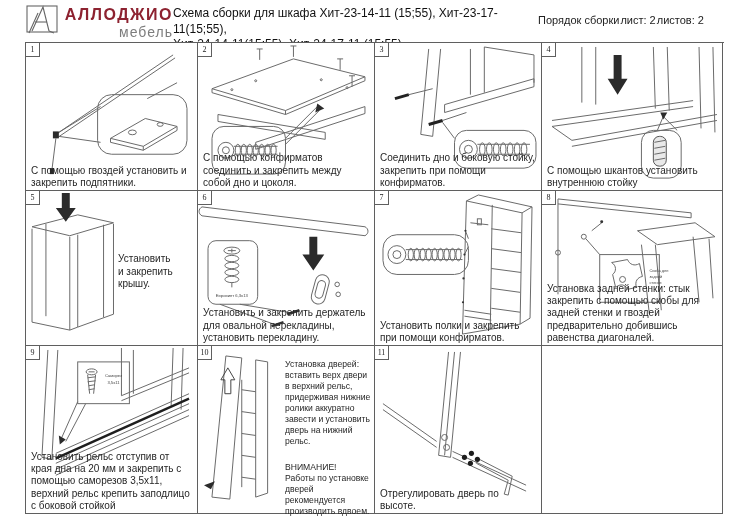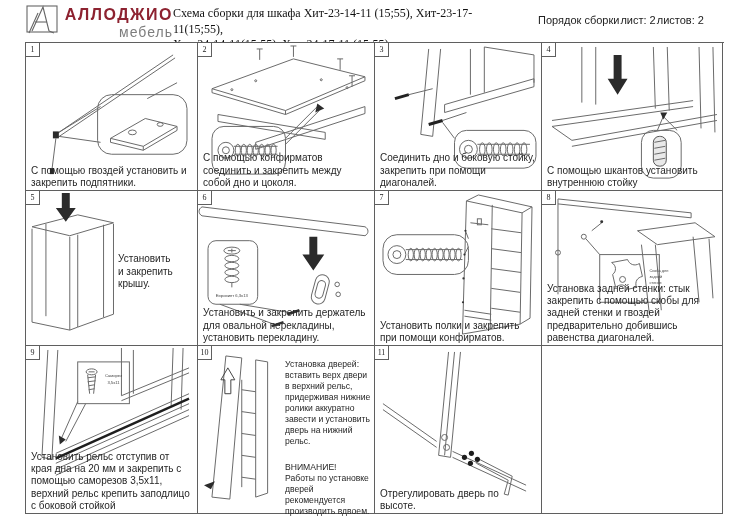--- a/index.html
+++ b/index.html
@@ -4,21 +4,21 @@
 <style>
   html,body{margin:0;padding:0}
   body{width:748px;height:527px;background:#ffffff;position:relative;overflow:hidden;
        font-family:"Liberation Sans",sans-serif;color:#1c1c1c;}
   .abs{position:absolute}
   
   #logo{left:25px;top:4px;width:34px;height:31px}
   #brand{left:63px;top:7px;width:110px;text-align:right}
   #brand .nm{font-weight:bold;font-size:16px;letter-spacing:1.5px;color:#8d2230;line-height:1.0}
   #brand .sub{font-size:14px;color:#7d7d7d;letter-spacing:1px;margin-top:1px}
-  #title{left:173px;top:6px;width:340px;font-family:Liberation Serif, serif;
+  #title{left:173px;top:6px;width:340px;font-family:Liberation Sans, sans-serif;
          font-size:12px;line-height:1.3;color:#111}
   #sheetinfo{left:538px;top:14px;width:200px;font-size:11px;color:#222;white-space:nowrap}
   #sheetinfo span{margin-right:1px}
   
   #grid{left:25px;top:42px;width:698px;height:471px;
         border-top:1px solid #5f5f5f;border-left:1px solid #5f5f5f}
   .cell{position:absolute;border-right:1px solid #5f5f5f;border-bottom:1px solid #5f5f5f;
         box-sizing:border-box;background:#fff}
   .num{position:absolute;top:0;left:0;width:13px;height:13px;z-index:2;background:#fff;
        border-right:1px solid #5f5f5f;border-bottom:1px solid #5f5f5f;
@@ -155,21 +155,21 @@
           <ellipse cx="136" cy="107" rx="2.8" ry="6.5"></ellipse>
           <ellipse cx="143" cy="107" rx="2.8" ry="6.5"></ellipse>
           <ellipse cx="150" cy="107" rx="2.8" ry="6.5"></ellipse>
         <line x1="80" y1="96" x2="68" y2="80"></line>
       </g>
       <g stroke="#222" stroke-width="3">
           <line x1="20" y1="56" x2="34" y2="52"></line>
           <line x1="54" y1="82" x2="68" y2="78"></line>
         </g>
     </svg>
-    <div class="cap">Соединить дно и боковую стойку, закрепить при помощи диагоналей.</div>
+    <div class="cap">Соединить дно и боковую стойку, закрепить при помощи конфирматов.</div>
   </div>
 
   <div class="cell" style="left:516px;top:0;width:181px;height:148px">
     <div class="num">4</div>
     <svg class="art" viewBox="0 0 181 148">
       <g stroke="#6a6a6a" fill="none" stroke-width="1">
         <line x1="40" y1="4" x2="40" y2="60"></line>
           <line x1="54" y1="4" x2="54" y2="62"></line>
         <line x1="112" y1="4" x2="114" y2="66"></line>
           <line x1="126" y1="4" x2="128" y2="68"></line>

